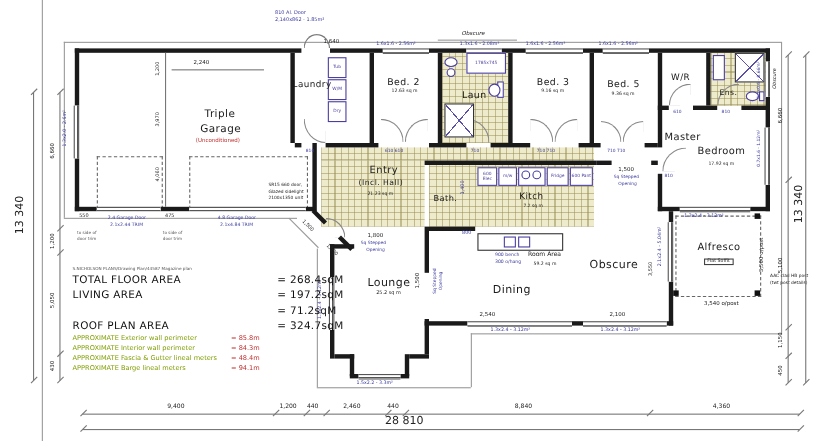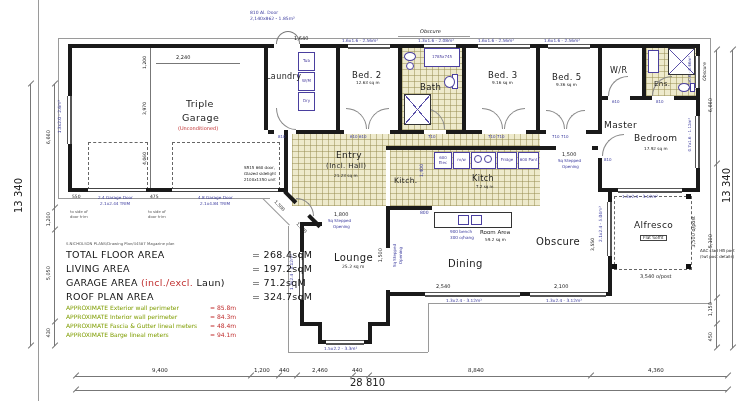--- a/index.html
+++ b/index.html
@@ -200,34 +200,34 @@
   <div class="ab" style="left:434px;top:212px;width:78px;height:16px;border:1px solid #333;box-sizing:border-box"></div>
   <div class="fxl" style="left:458px;top:215px;width:11px;height:10px"></div>
   <div class="fxl" style="left:471px;top:215px;width:11px;height:10px"></div>
 
   <div class="rm" style="left:186px;top:98px">Triple</div>
   <div class="rm" style="left:182px;top:112px">Garage</div>
   <div class="lb rd" style="left:178px;top:126px">(Unconditioned)</div>
   <div class="rm" style="left:266px;top:72px;font-size:8px">Laundry</div>
   <div class="rm" style="left:352px;top:70px;font-size:8.5px">Bed. 2</div>
   <div class="lb" style="left:356px;top:81px;font-size:4.2px">12.63 sq m</div>
-  <div class="rm" style="left:420px;top:82px;font-size:8.5px">Bath</div>
+  <div class="rm" style="left:420px;top:82px;font-size:8.5px">Laun</div>
   <div class="rm" style="left:488px;top:70px;font-size:8.5px">Bed. 3</div>
   <div class="lb" style="left:492px;top:81px;font-size:4.2px">9.16 sq m</div>
   <div class="rm" style="left:552px;top:72px;font-size:8.5px">Bed. 5</div>
   <div class="lb" style="left:556px;top:83px;font-size:4.2px">9.36 sq m</div>
   <div class="rm" style="left:610px;top:66px;font-size:8px">W/R</div>
   <div class="rm" style="left:654px;top:80px;font-size:7px">Ens.</div>
   <div class="rm" style="left:604px;top:120px;font-size:9px">Master</div>
   <div class="rm" style="left:634px;top:133px;font-size:9px">Bedroom</div>
   <div class="lb" style="left:644px;top:147px;font-size:4.2px">17.92 sq m</div>
   <div class="rm" style="left:336px;top:150px;font-size:9px">Entry</div>
   <div class="rm" style="left:326px;top:162px;font-size:7px">(Incl. Hall)</div>
   <div class="lb" style="left:334px;top:174px;font-size:4.2px">21.23 sq m</div>
-  <div class="rm" style="left:394px;top:176px;font-size:7.5px">Kitch.</div>
+  <div class="rm" style="left:394px;top:176px;font-size:7.5px">Bath.</div>
   <div class="rm" style="left:472px;top:174px;font-size:8px">Kitch</div>
   <div class="lb" style="left:476px;top:185px;font-size:4px">7.2 sq m</div>
   <div class="rm" style="left:334px;top:252px;font-size:10px">Lounge</div>
   <div class="lb" style="left:342px;top:265px;font-size:4.5px">25.2 sq m</div>
   <div class="rm" style="left:448px;top:258px;font-size:10px">Dining</div>
   <div class="rm" style="left:536px;top:236px;font-size:10px">Obscure</div>
   <div class="lb" style="left:480px;top:230px;font-size:5.5px">Room Area</div>
   <div class="lb" style="left:485px;top:238px;font-size:4.2px">59.2 sq m</div>
   <div class="rm" style="left:634px;top:220px;font-size:9px">Alfresco</div>
   <div class="lb bx" style="left:640px;top:235px;font-size:4.3px">Flat Soffit</div>
@@ -303,21 +303,20 @@
   <div class="lb" style="left:640px;top:274px;font-size:5px">3,540 o/post</div>
   <div class="lb v" style="left:691px;top:216px;font-size:5px">3,500 o/post</div>
   <div class="lb r45" style="left:276px;top:200px;font-size:4.5px">1,500</div>
   <div class="lb r45" style="left:298px;top:222px;font-size:4.5px">1,500</div>
 
   <div class="lb" style="left:66px;top:242px;font-size:3.8px;color:#555">S.NICHOLSON PLANS/Drawing Plan/44587 Magazine plan</div>
   <div class="t1" style="left:66px;top:249px">TOTAL FLOOR AREA</div>
   <div class="t1" style="left:252px;top:249px">= 268.4sqM</div>
   <div class="t1" style="left:66px;top:263px">LIVING AREA</div>
   <div class="t1" style="left:252px;top:263px">= 197.2sqM</div>
-  <div class="t1" style="left:66px;top:277px"><span>GARAGE AREA </span><span class="rd">(incl./excl.</span><span> Laun)</span></div>
   <div class="t1" style="left:252px;top:277px">= 71.2sqM</div>
   <div class="t1" style="left:66px;top:291px">ROOF PLAN AREA</div>
   <div class="t1" style="left:252px;top:291px">= 324.7sqM</div>
   <div class="lb gr" style="left:66px;top:305px;font-size:6px">APPROXIMATE Exterior wall perimeter</div>
   <div class="lb rd" style="left:210px;top:305px;font-size:6px">= 85.8m</div>
   <div class="lb gr" style="left:66px;top:314px;font-size:6px">APPROXIMATE Interior wall perimeter</div>
   <div class="lb rd" style="left:210px;top:314px;font-size:6px">= 84.3m</div>
   <div class="lb gr" style="left:66px;top:323px;font-size:6px">APPROXIMATE Fascia &amp; Gutter lineal meters</div>
   <div class="lb rd" style="left:210px;top:323px;font-size:6px">= 48.4m</div>
   <div class="lb gr" style="left:66px;top:332px;font-size:6px">APPROXIMATE Barge lineal meters</div>

